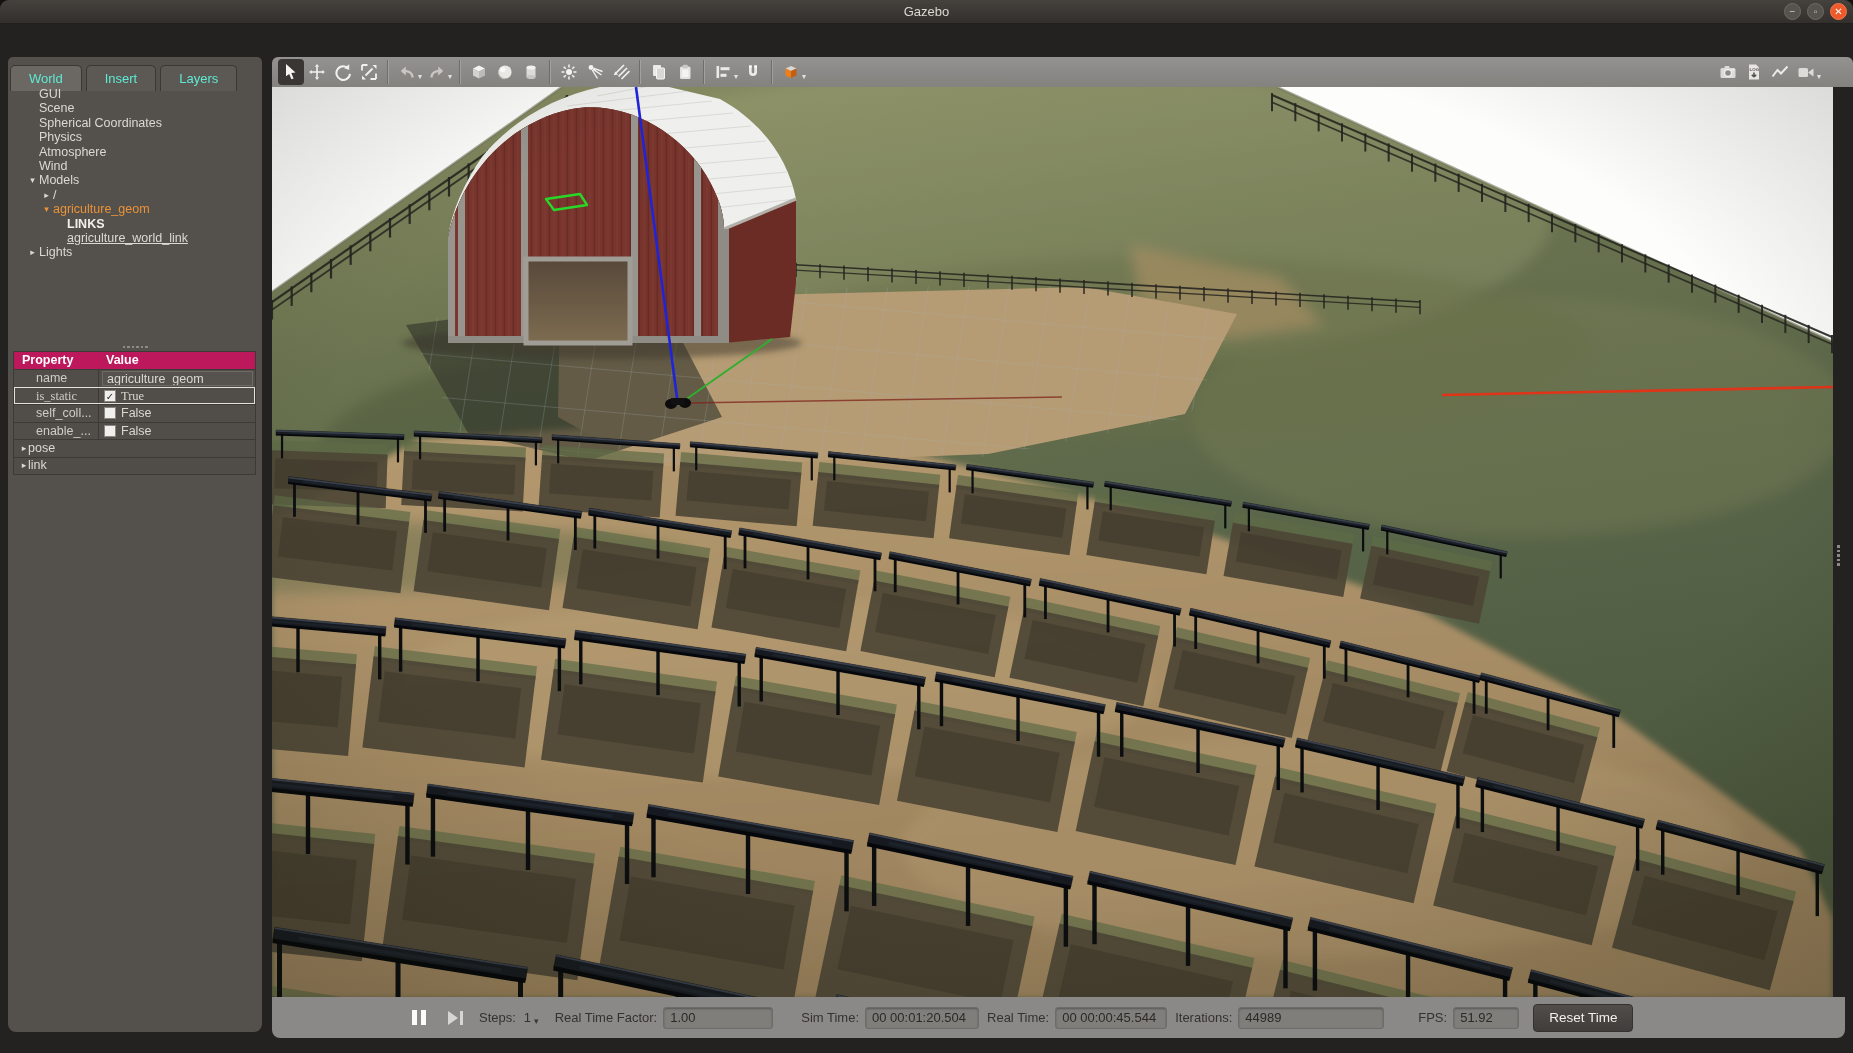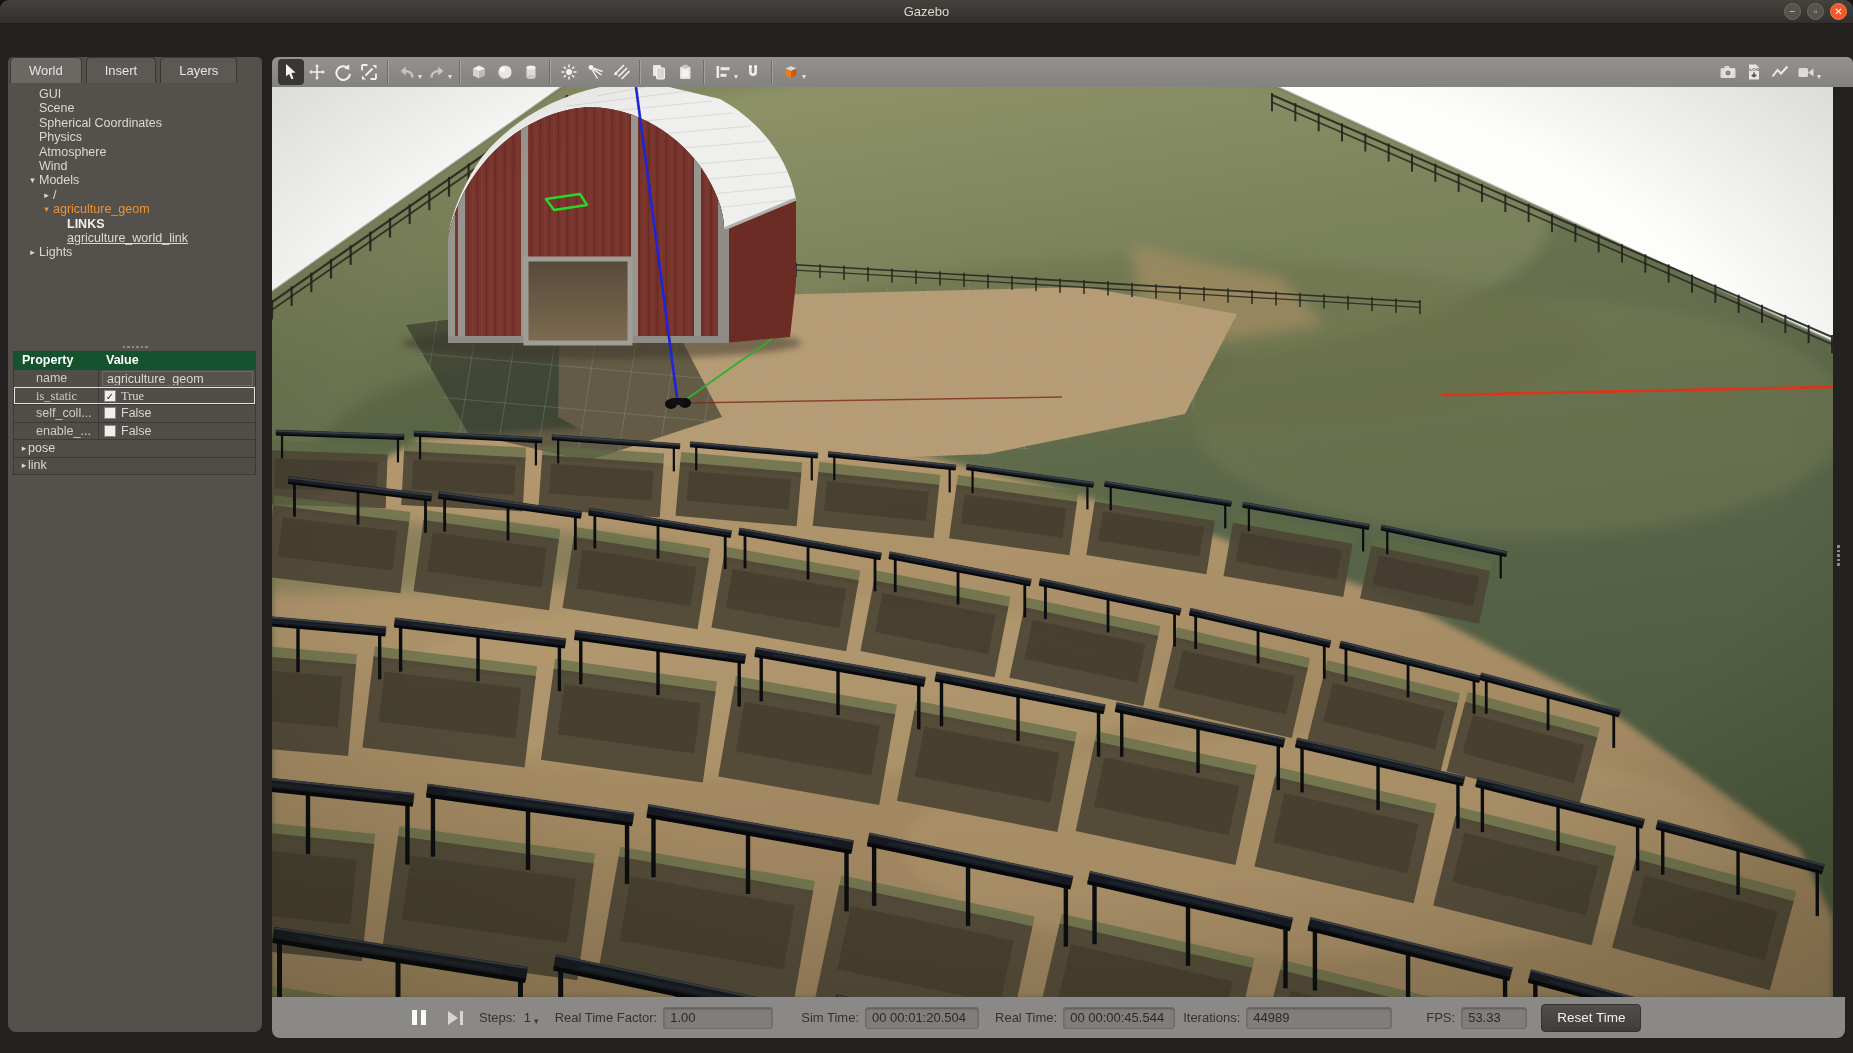--- a/index.html
+++ b/index.html
@@ -19,32 +19,32 @@
   
   .menubar { position:absolute; left:0; top:25px; width:100%; height:23px; background:#332f2c;
     display:flex; align-items:center; padding-left:4px; }
   .menu-item { color:#e4e1dc; font-size:13px; padding:0 13px; height:23px; line-height:23px; }
   .menu-item u { text-decoration:underline; text-underline-offset:2px; }
 
   
   .leftpanel { position:absolute; left:8px; top:57px; width:254px; height:975px;
     background:#54504c; border-radius:5px 5px 8px 8px; }
   .tabs { position:absolute; left:2px; top:-0px; height:26px; display:flex; gap:4px; }
-  .tab { height:26px; padding:0 18px; line-height:25px; font-size:13px; color:#e5e5e5;
-    background:#5c5854; border-radius:5px 5px 0 0; border:1px solid #3a3734; border-bottom:none; }
+  .tab { height:26px; padding:0 18px; line-height:25px; font-size:13px; color:#5eead4;
+    background:#5c5854; border-radius:5px 5px 0 0; border:1px solid #3a3734; border-bottom:none;margin-top:8px; }
   .tab.active { background:#6b6763; }
   .tree { position:absolute; left:2px; top:30px; right:16px; height:258px; overflow:hidden; }
   .trow { height:14.4px; line-height:14.4px; font-size:12.5px; color:#dcd9d4; white-space:nowrap; display:flex; align-items:center; }
   .trow .arrow { width:13px; font-size:9px; color:#dcd9d4; text-align:center; flex:none; }
   .trow.selected, .trow.selected .arrow { color:#ea9338; }
   .trow.bold { font-weight:bold; color:#f1efeb; }
   .hsplit { position:absolute; left:0; right:0; top:286px; height:8px; display:flex; justify-content:center; align-items:center; gap:2px; }
   .hsplit i, .vsplit i { display:block; width:2.5px; height:2.5px; background:#8d8a86; }
   .proptable { position:absolute; left:5px; top:294px; right:6px; border:1px solid #3c3a37; font-size:12.5px; }
-  .phead { display:grid; grid-template-columns:84px 1fr; background:#14532d; color:#ffffff; font-weight:bold; height:17px; line-height:17px; }
+  .phead { display:grid; grid-template-columns:84px 1fr; background:#be185d; color:#ffffff; font-weight:bold; height:17px; line-height:17px; }
   .phead div { padding-left:8px; }
   .prow { display:grid; grid-template-columns:84px 1fr; height:17.5px; line-height:16px; background:#514e4a; border-top:1px solid #3c3a37; }
   .prow .plabel { color:#cfccc7; padding-left:22px; overflow:hidden; white-space:nowrap; }
   .prow .pval { border-left:1px solid #3c3a37; display:flex; align-items:center; padding-left:3px; color:#dad7d2; }
   .pvalbox { border:1px solid #6e6b67; background:#56534f; height:15px; line-height:14px; flex:1; margin-right:2px; padding-left:4px; overflow:hidden; white-space:nowrap; }
   .pcheckbox { width:12px; height:12px; background:#f1efed; border:1px solid #89857f; margin:0 5px 0 2px;
     font-size:10px; line-height:11px; text-align:center; color:#2c2a28; flex:none; }
   .prow.pfocus { outline:1px solid #e4e1dc; outline-offset:-1px;font-family:Liberation Serif, serif; }
   .pgroup { height:17.5px; line-height:17px; background:#504d49; border-top:1px solid #3c3a37; color:#dcd9d4; display:flex; align-items:center; }
   .pgroup .arrow { width:14px; text-align:center; font-size:9px; padding-left:6px; }
@@ -1173,22 +1173,22 @@
         <span class="tri"></span>
         <span class="bar"></span>
       </div>
     <span class="sb-label">Steps:</span>
     <span style="margin-left:8px;">1</span>
     <span class="steps-caret">▾</span>
     <span class="sb-label">Real Time Factor:</span>
     <span class="sb-box" style="width:110px;">1.00</span>
     <span class="sb-label" style="margin-left:28px;">Sim Time:</span>
     <span class="sb-box" style="width:114px;">00 00:01:20.504</span>
-    <span class="sb-label" style="">Real Time:</span>
+    <span class="sb-label" style="margin-left:8px;">Real Time:</span>
     <span class="sb-box" style="width:112px;">00 00:00:45.544</span>
     <span class="sb-label" style="margin-left:8px;">Iterations:</span>
     <span class="sb-box" style="width:146px;">44989</span>
     <span class="sb-label" style="margin-left:34px;">FPS:</span>
-    <span class="sb-box" style="width:66px;">53.33</span>
+    <span class="sb-box" style="width:66px;">51.92</span>
     <button class="reset-btn">Reset Time</button>
   </div>
 
 </div>
 
 </body></html>

